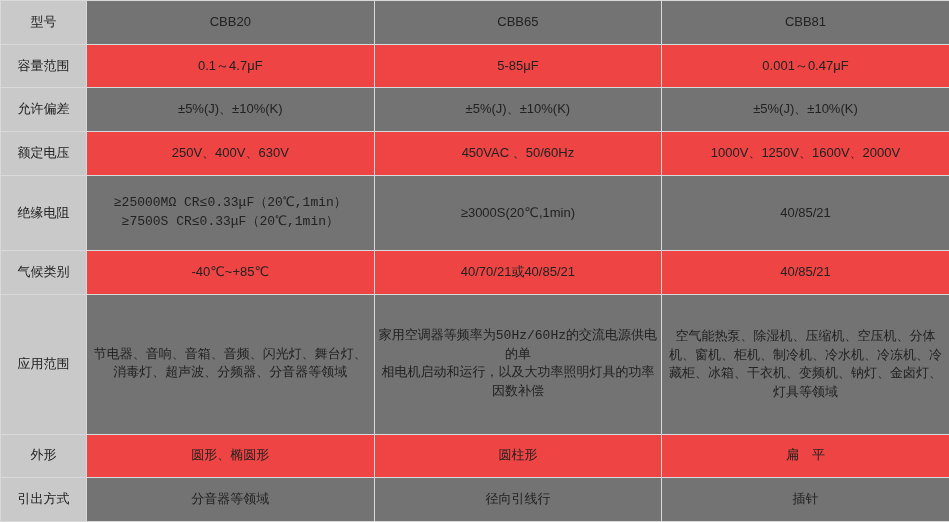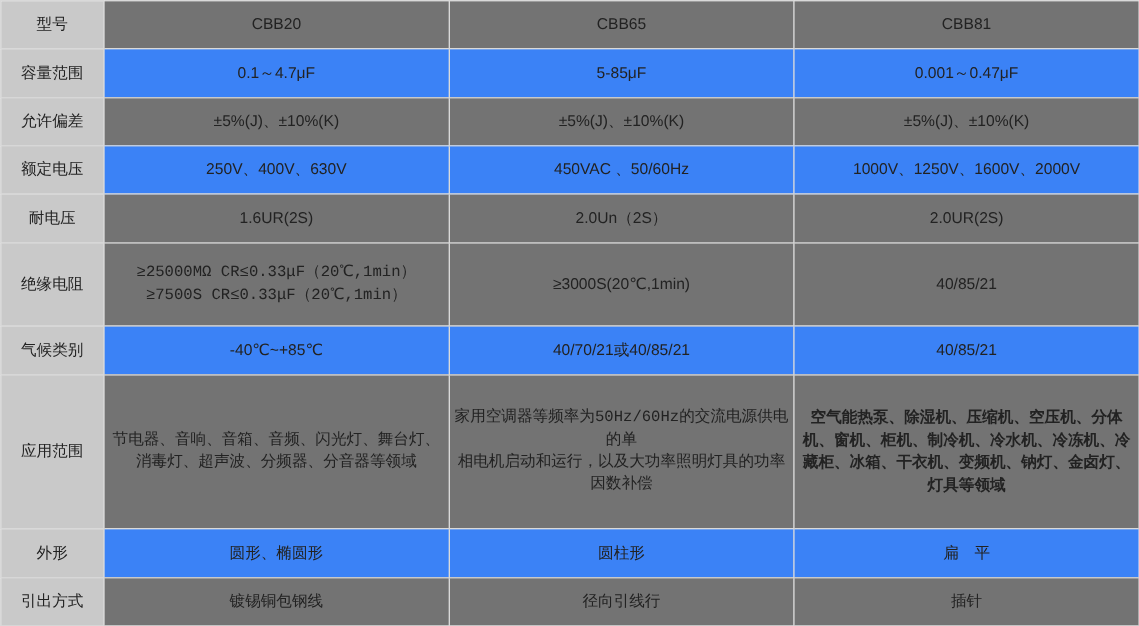--- a/index.html
+++ b/index.html
@@ -29,37 +29,36 @@
     line-height: 1.45;
     padding: 3px 4px;
   }
   td.label-cell {
     background: #c9c9c9;
     font-size: 13.5px;
     color: #1a1a1a;
     font-weight: normal;
   }
   tr.shade td.data-cell {
-    background: #3b82f6;
+    background: #ef4444;
   }
   tr.plain td.data-cell {
     background: #737373;
   }
   td.data-cell {
     font-size: 13px;
   }
   td.data-cell.small {
     font-size: 12px;
     line-height: 1.4;
     font-family: Liberation Mono, monospace;
   }
   td.data-cell.tiny {
     font-size: 11.5px;
     line-height: 1.45;
-    font-weight: bold;
   }
   .cell-line { display: block; }
 </style>
 </head>
 <body>
 
 <table id="spec-table">
   <colgroup>
     <col class="c-label">
     <col class="c-data">
@@ -85,26 +84,20 @@
         <td class="data-cell">±5%(J)、±10%(K)</td>
         <td class="data-cell">±5%(J)、±10%(K)</td>
       </tr>
       <tr class="shade">
         <td class="label-cell">额定电压</td>
         <td class="data-cell">250V、400V、630V</td>
         <td class="data-cell">450VAC 、50/60Hz</td>
         <td class="data-cell">1000V、1250V、1600V、2000V</td>
       </tr>
       <tr class="plain">
-        <td class="label-cell">耐电压</td>
-        <td class="data-cell">1.6UR(2S)</td>
-        <td class="data-cell">2.0Un（2S）</td>
-        <td class="data-cell">2.0UR(2S)</td>
-      </tr>
-      <tr class="plain">
         <td class="label-cell">绝缘电阻</td>
         <td class="data-cell small">
           <span class="cell-line">≥25000MΩ CR≤0.33μF（20℃,1min）</span>
           <span class="cell-line">≥7500S CR≤0.33μF（20℃,1min）</span>
         </td>
         <td class="data-cell">≥3000S(20℃,1min)</td>
         <td class="data-cell">40/85/21</td>
       </tr>
       <tr class="shade">
         <td class="label-cell">气候类别</td>
@@ -122,18 +115,18 @@
         <td class="data-cell tiny">空气能热泵、除湿机、压缩机、空压机、分体机、窗机、柜机、制冷机、冷水机、冷冻机、冷藏柜、冰箱、干衣机、变频机、钠灯、金卤灯、灯具等领域</td>
       </tr>
       <tr class="shade">
         <td class="label-cell">外形</td>
         <td class="data-cell">圆形、椭圆形</td>
         <td class="data-cell">圆柱形</td>
         <td class="data-cell">扁　平</td>
       </tr>
       <tr class="plain">
         <td class="label-cell">引出方式</td>
-        <td class="data-cell">镀锡铜包钢线</td>
+        <td class="data-cell">分音器等领域</td>
         <td class="data-cell">径向引线行</td>
         <td class="data-cell">插针</td>
       </tr>
     </tbody>
 </table>
 
 </body></html>

